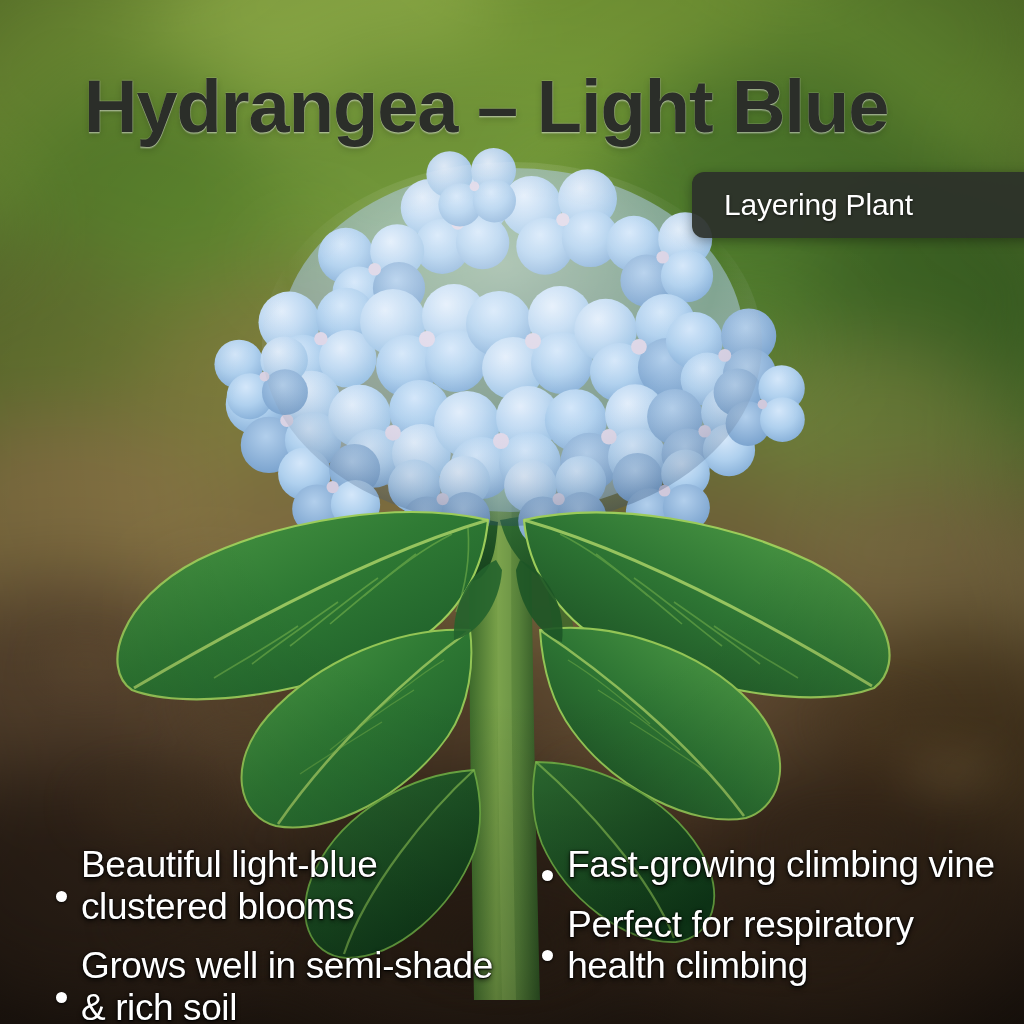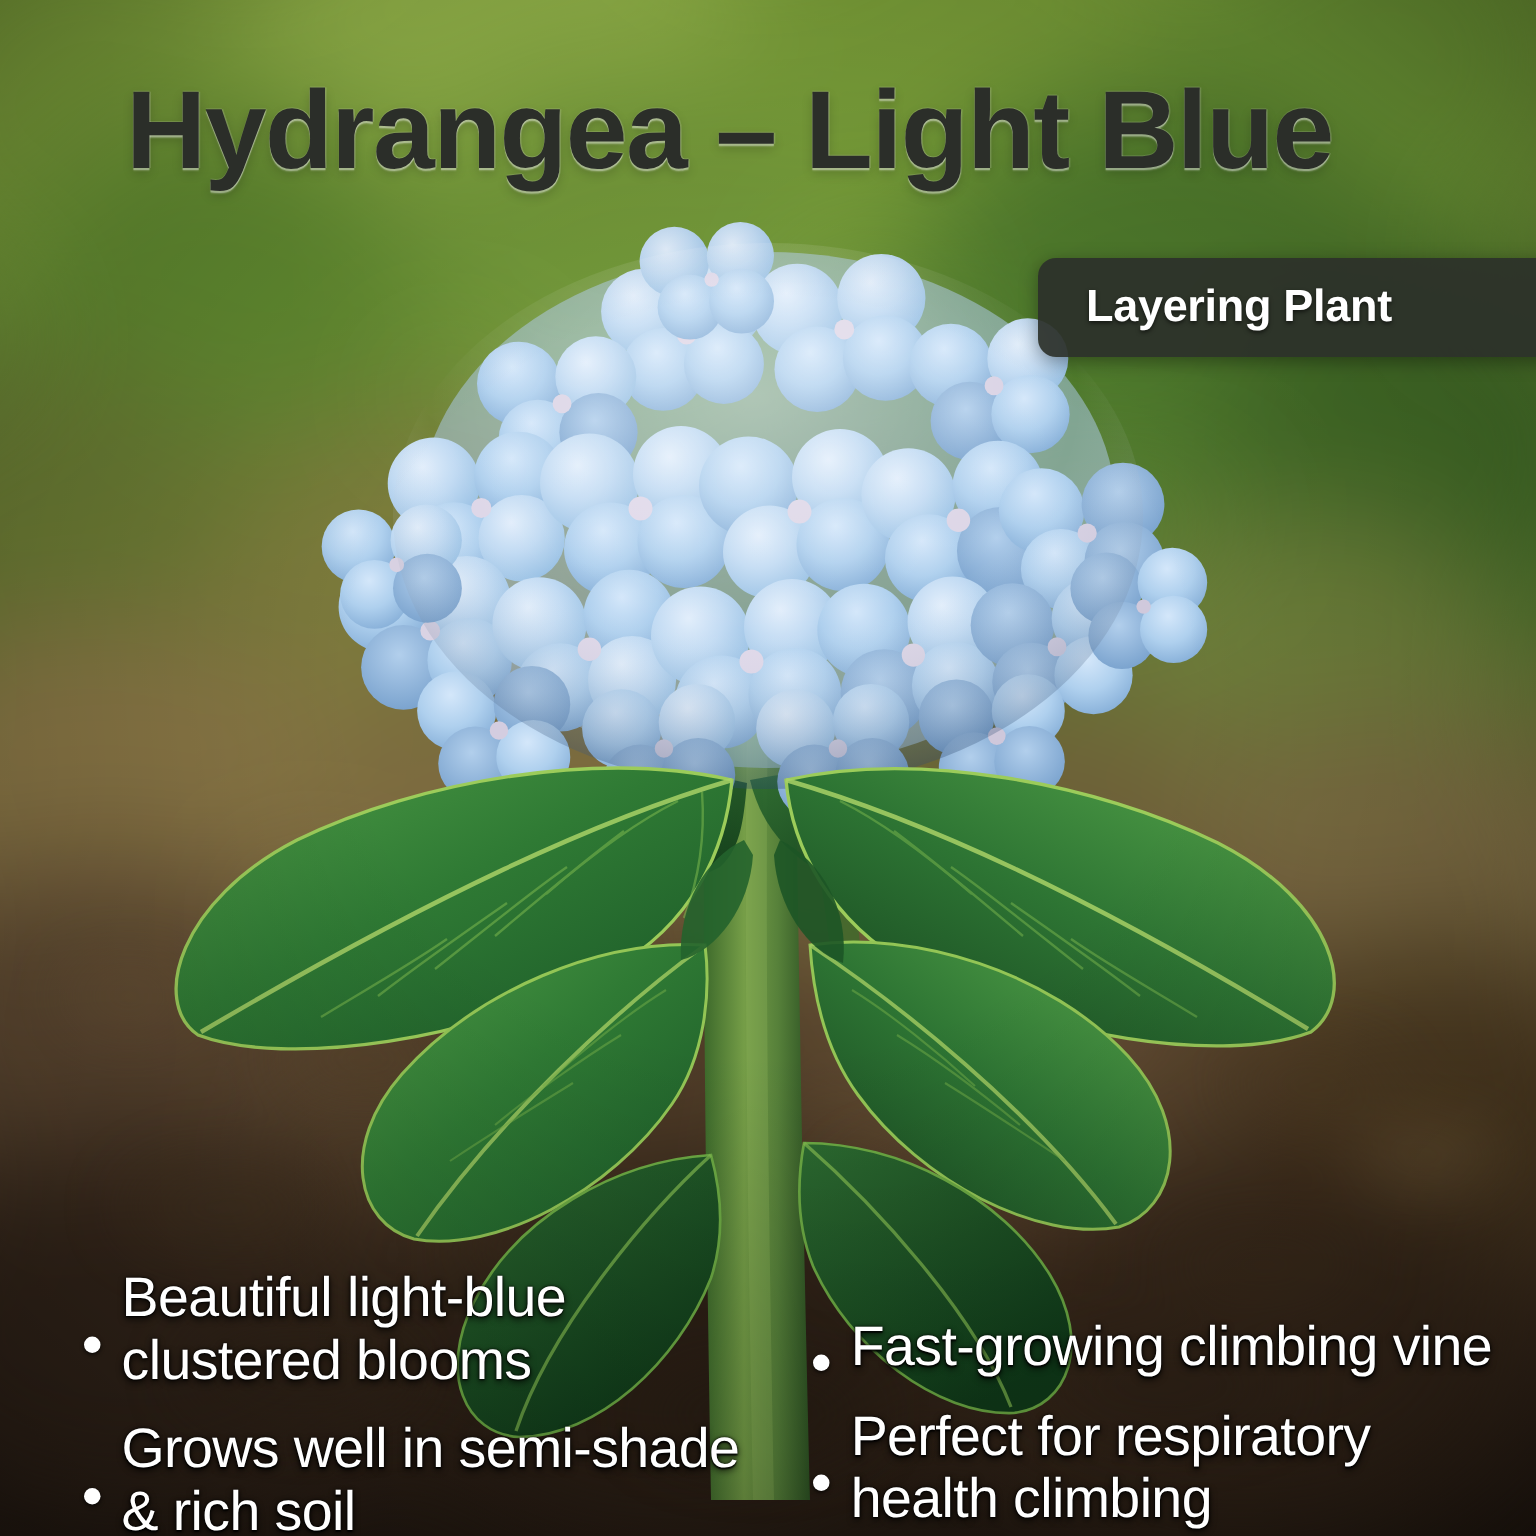--- a/index.html
+++ b/index.html
@@ -51,21 +51,21 @@
     pointer-events:none;
   }
 
   
   .plant { position:absolute; inset:0; }
   .plant svg { position:absolute; inset:0; width:1024px; height:1024px; display:block; }
 
   
   .title {
     position:absolute;
-    left:84px; top:44px;
+    left:84px; top:64px;
     font-size:74px;
     font-weight:bold;
     letter-spacing:-1px;
     color:#2b2e29;
     text-shadow:
        0 1px 0 rgba(255,255,255,.30),
        0 2px 1px rgba(255,255,255,.20),
        0 -1px 0 rgba(255,255,255,.12),
        1px 0 0 rgba(255,255,255,.14),
        0 3px 7px rgba(0,0,0,.18);
@@ -80,37 +80,37 @@
     padding:0 34px 0 32px;
     width:360px;
     display:flex; align-items:center;
     background:rgba(44,48,42,.93);
     border-radius:12px;
     box-shadow:0 3px 12px rgba(0,0,0,.35);
   }
   .badge-label {
     color:#ffffff;
     font-size:30px;
-    font-weight:bold;
+    font-weight:normal;
     letter-spacing:-.2px;
     text-shadow:0 1px 3px rgba(0,0,0,.6);
     white-space:nowrap;
   }
 
   
   .bullets {
     position:absolute;
     left:56px; right:14px;
     bottom:-4px;
     display:flex;
     gap:28px;
     align-items:flex-start;
   }
   .bcol { width:470px; display:flex; flex-direction:column; gap:18px; }
-  .bcol.right { width:480px;margin-top:33px; }
+  .bcol.right { width:480px; }
   .bullet {
     display:flex; align-items:center; gap:14px;
   }
   .dot {
     flex:0 0 auto;
     width:11px; height:11px;
     border-radius:50%;
     background:#ffffff;
     margin-top:21px;
     box-shadow:0 1px 3px rgba(0,0,0,.8);

